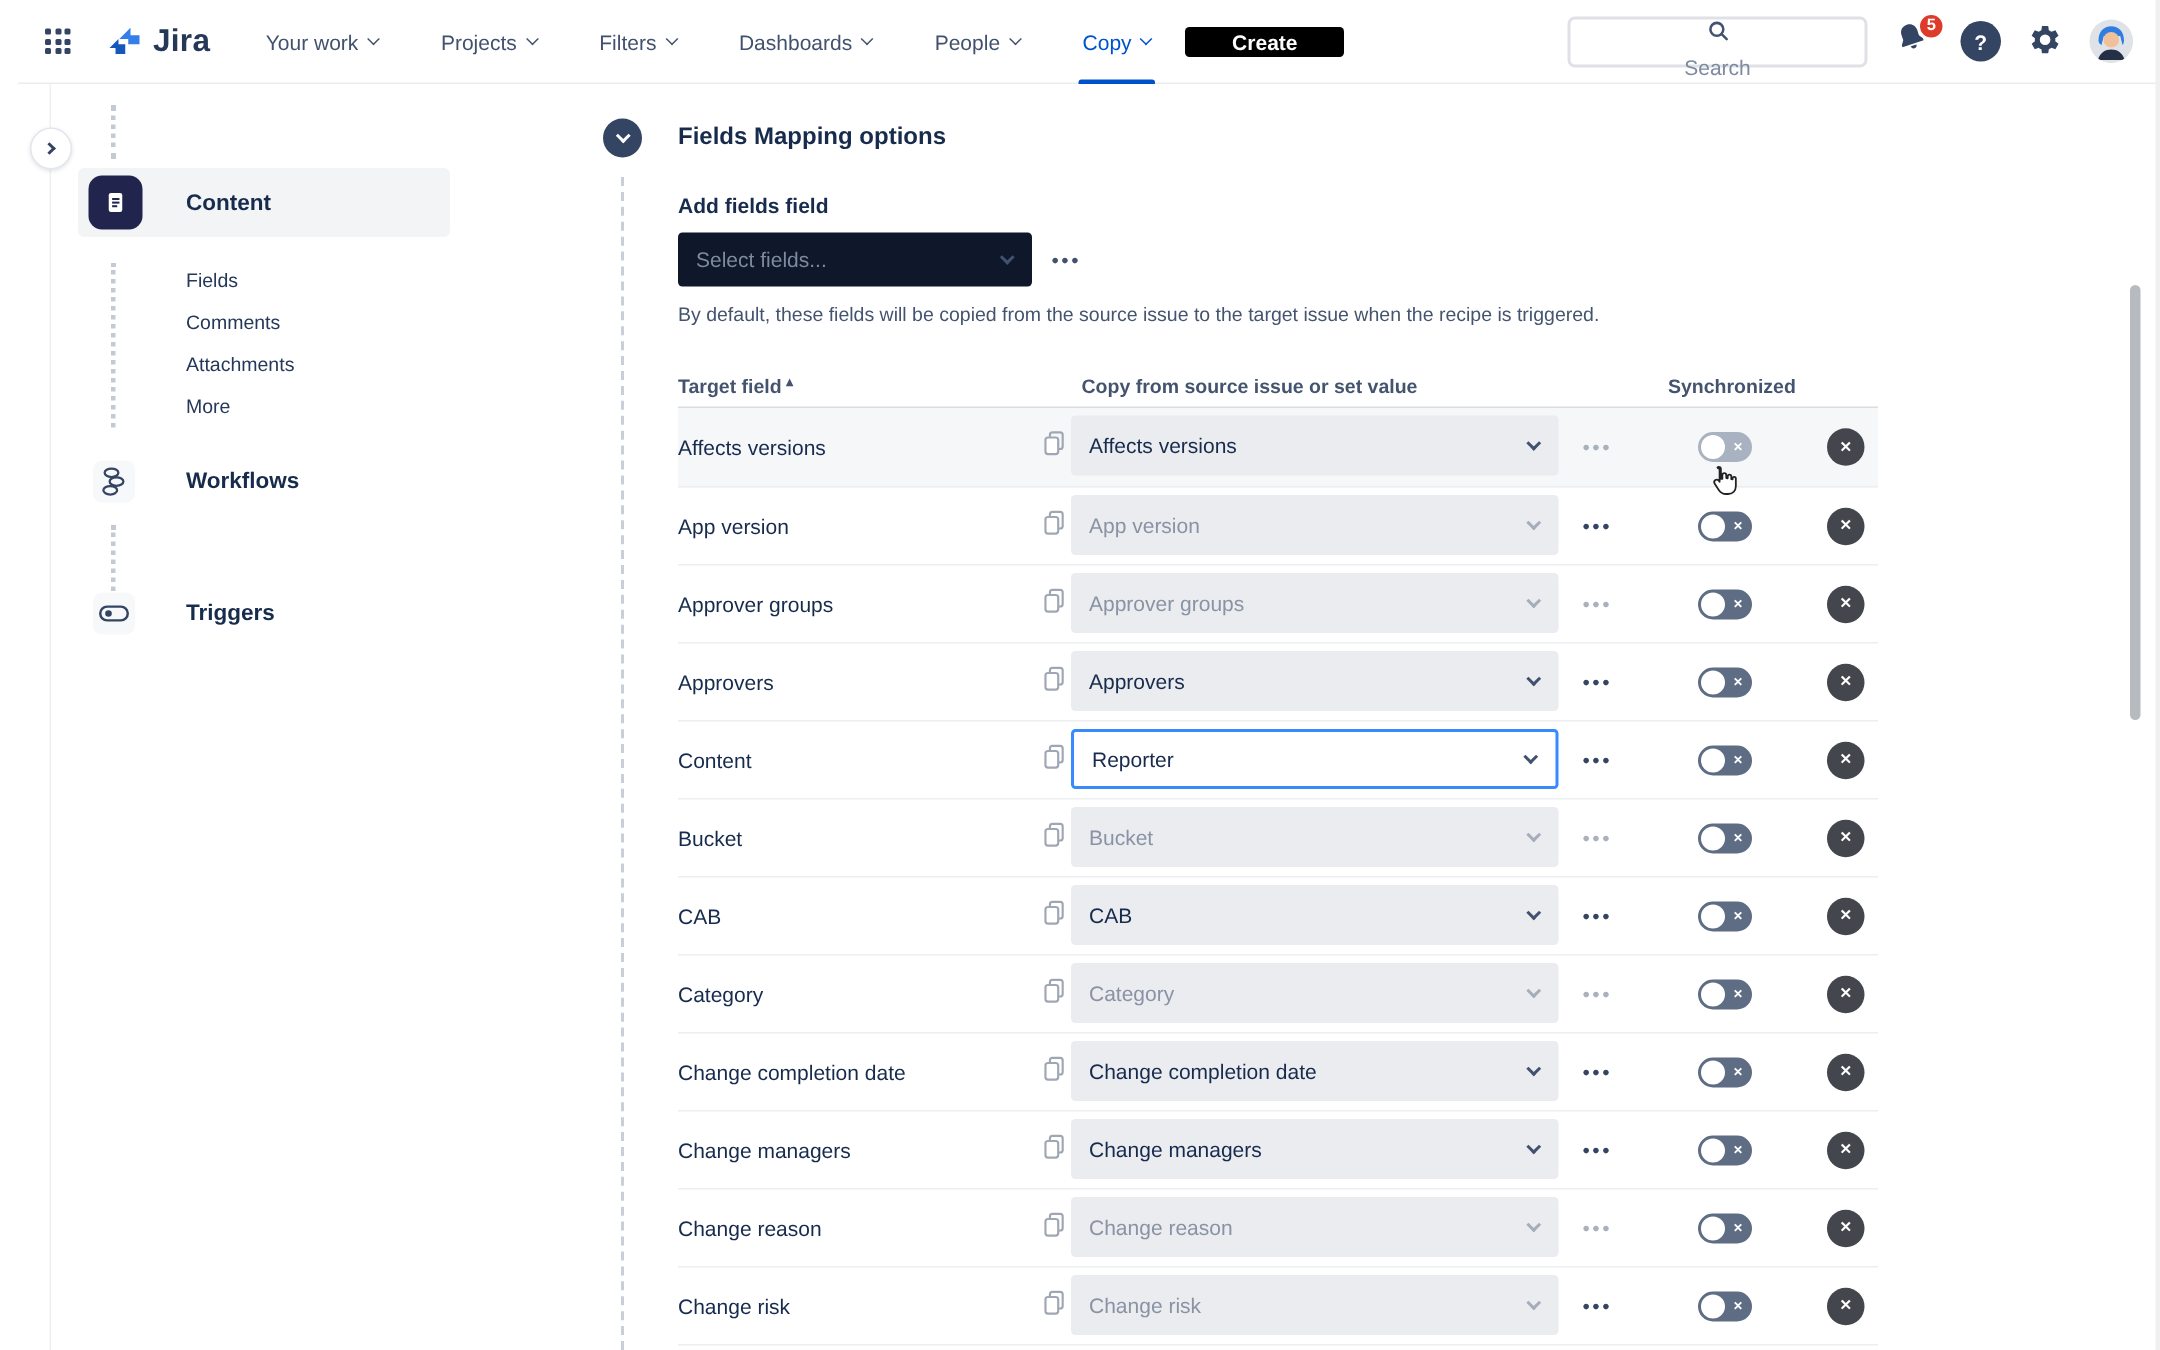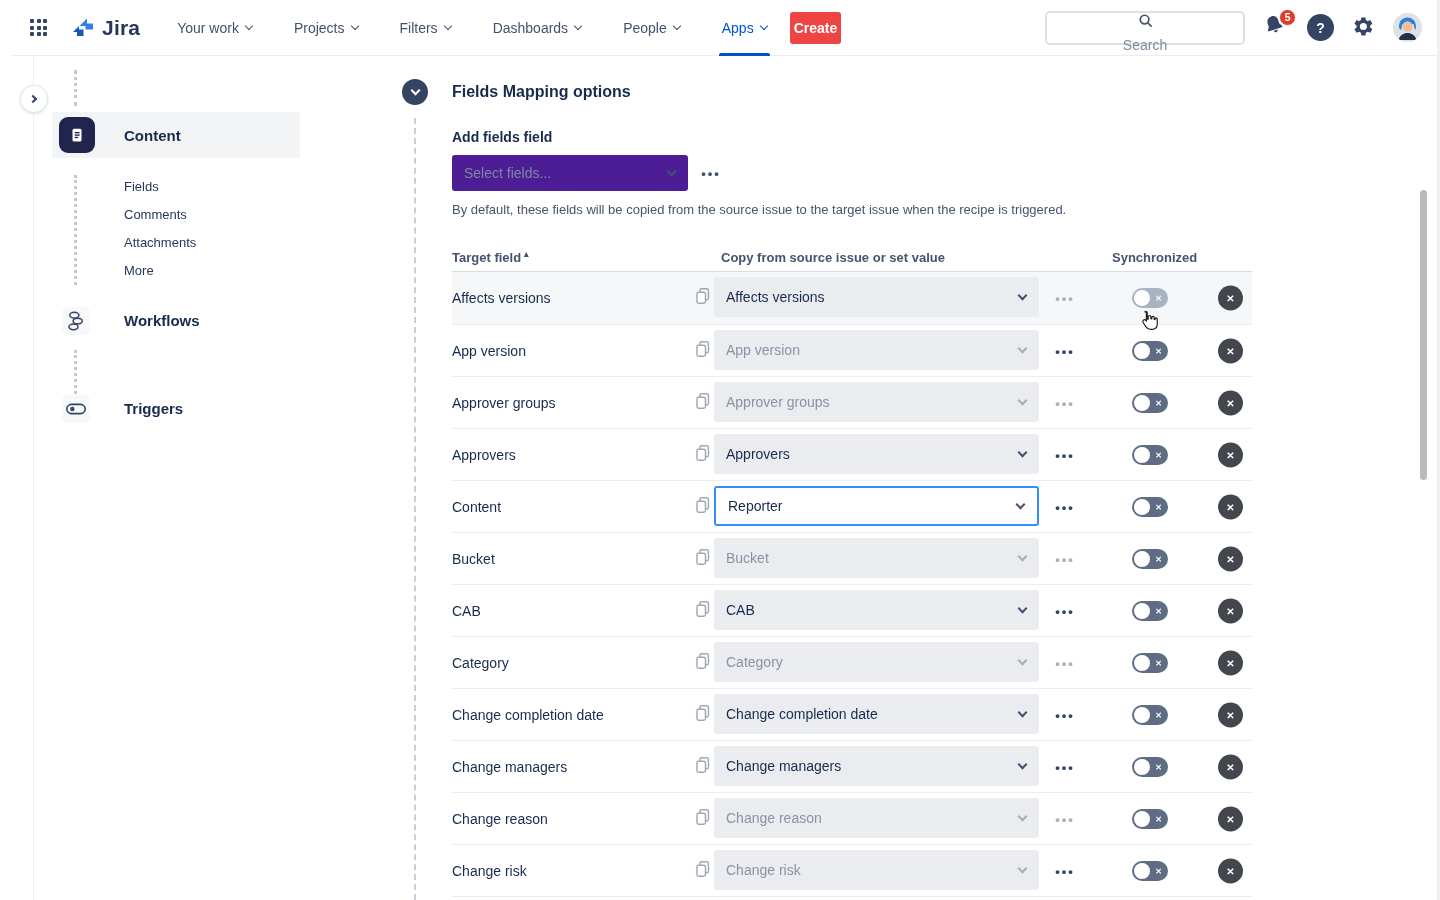--- a/index.html
+++ b/index.html
@@ -15,21 +15,21 @@
   .logo { display:flex; align-items:center; gap:7px; margin-right:28px; }
   .logo-text { font-size:21px; font-weight:600; color:#253858; letter-spacing:.2px; }
   .nav-menu { display:flex; align-items:center; gap:24px; }
   .nav-item { position:relative; display:flex; align-items:center; gap:7px; height:56px; padding:0 9px;
     font-size:14px; font-weight:500; color:#42526E; cursor:pointer; }
   .nav-item .chev { width:6px; height:6px; border-width:1.7px; margin-top:-3px; }
   .nav-item.active { color:#0052CC; }
   .nav-item.active::after { content:""; position:absolute; left:6px; right:6px; bottom:0; height:3px;
     background:#0052CC; border-radius:2px 2px 0 0; }
   .chev { border-right:2px solid; border-bottom:2px solid; transform:rotate(45deg); display:inline-block; }
-  .create-btn { margin-left:14px; height:32px; padding:0 4px; background:#ef4444; color:#fff; border:none;
+  .create-btn { margin-left:14px; height:20px; padding:0 31px; background:#000000; color:#fff; border:none;
     border-radius:3px; font-size:14px; font-weight:600; font-family:inherit; cursor:pointer; }
   .nav-right { margin-left:auto; display:flex; align-items:center; gap:17px; }
   .searchbox { display:flex; align-items:center; gap:9px; width:200px; height:34px; border:2px solid #DFE1E6;
     border-radius:5px; padding:0 10px; background:#fff;flex-direction:column; }
   .searchbox svg { flex:none; }
   .search-ph { font-size:14px; color:#7E8AA0; }
   .bell-wrap { position:relative; width:28px; height:30px; cursor:pointer; }
   .badge { position:absolute; top:-4px; right:-6px; min-width:17px; height:17px; background:#DE3B2B; color:#fff;
     border-radius:9px; font-size:11px; font-weight:700; display:flex; align-items:center; justify-content:center;
     padding:0 4px; border:1px solid #fff; }
@@ -57,21 +57,21 @@
   .section-label { position:absolute; left:112px; font-size:15px; font-weight:700; color:#172B4D; cursor:pointer; }
 
   
   .dash-connector { position:absolute; left:402px; top:118px; height:782px; width:0;
     border-left:2px dashed #C9CFD9; }
   .title-circle { position:absolute; left:390px; top:79px; width:26px; height:26px; border-radius:50%;
     background:#344563; display:flex; align-items:center; justify-content:center; cursor:pointer; z-index:6; color:#fff; }
   .title-circle .chev { width:7px; height:7px; margin-top:-3px; }
   .section-title { position:absolute; left:440px; top:83px; font-size:16px; font-weight:700; color:#172B4D; }
   .add-label { position:absolute; left:440px; top:129px; font-size:14px; font-weight:700; color:#172B4D; }
-  .select-fields { position:absolute; left:440px; top:155px; width:236px; height:36px; background:#4c1d95;
+  .select-fields { position:absolute; left:440px; top:155px; width:236px; height:36px; background:#0f172a;
     border-radius:3px; display:flex; align-items:center; padding:0 34px 0 12px; cursor:pointer; color:#42526E; }
   .select-fields .ph { font-size:14px; color:#7E8AA0; }
   .select-fields .chev { position:absolute; right:13px; width:7px; height:7px; margin-top:-3px; }
   .main-meatball { position:absolute; left:684px; top:155px; height:36px; width:30px; display:flex;
     align-items:center; justify-content:center; font-size:13px; font-weight:700; letter-spacing:2px;
     color:#42526E; cursor:pointer; }
   .description { position:absolute; left:440px; top:202px; font-size:13px; color:#44546F; }
 
   
   .ftable { position:absolute; left:440px; top:250px; width:800px; }
@@ -160,21 +160,21 @@
       </div>
       <div class="nav-item">
         <span>Dashboards</span>
           <span class="chev"></span>
       </div>
       <div class="nav-item">
         <span>People</span>
           <span class="chev"></span>
       </div>
       <div class="nav-item active">
-        <span>Apps</span>
+        <span>Copy</span>
           <span class="chev"></span>
       </div>
     </div>
     <button class="create-btn">Create</button>
 
     <div class="nav-right">
       <div class="searchbox">
         <svg width="15" height="15" viewBox="0 0 16 16">
           <circle cx="7" cy="7" r="4.6" fill="none" stroke="#44546F" stroke-width="1.8"></circle>
           <line x1="10.4" y1="10.4" x2="14" y2="14" stroke="#44546F" stroke-width="1.8" stroke-linecap="round"></line>

